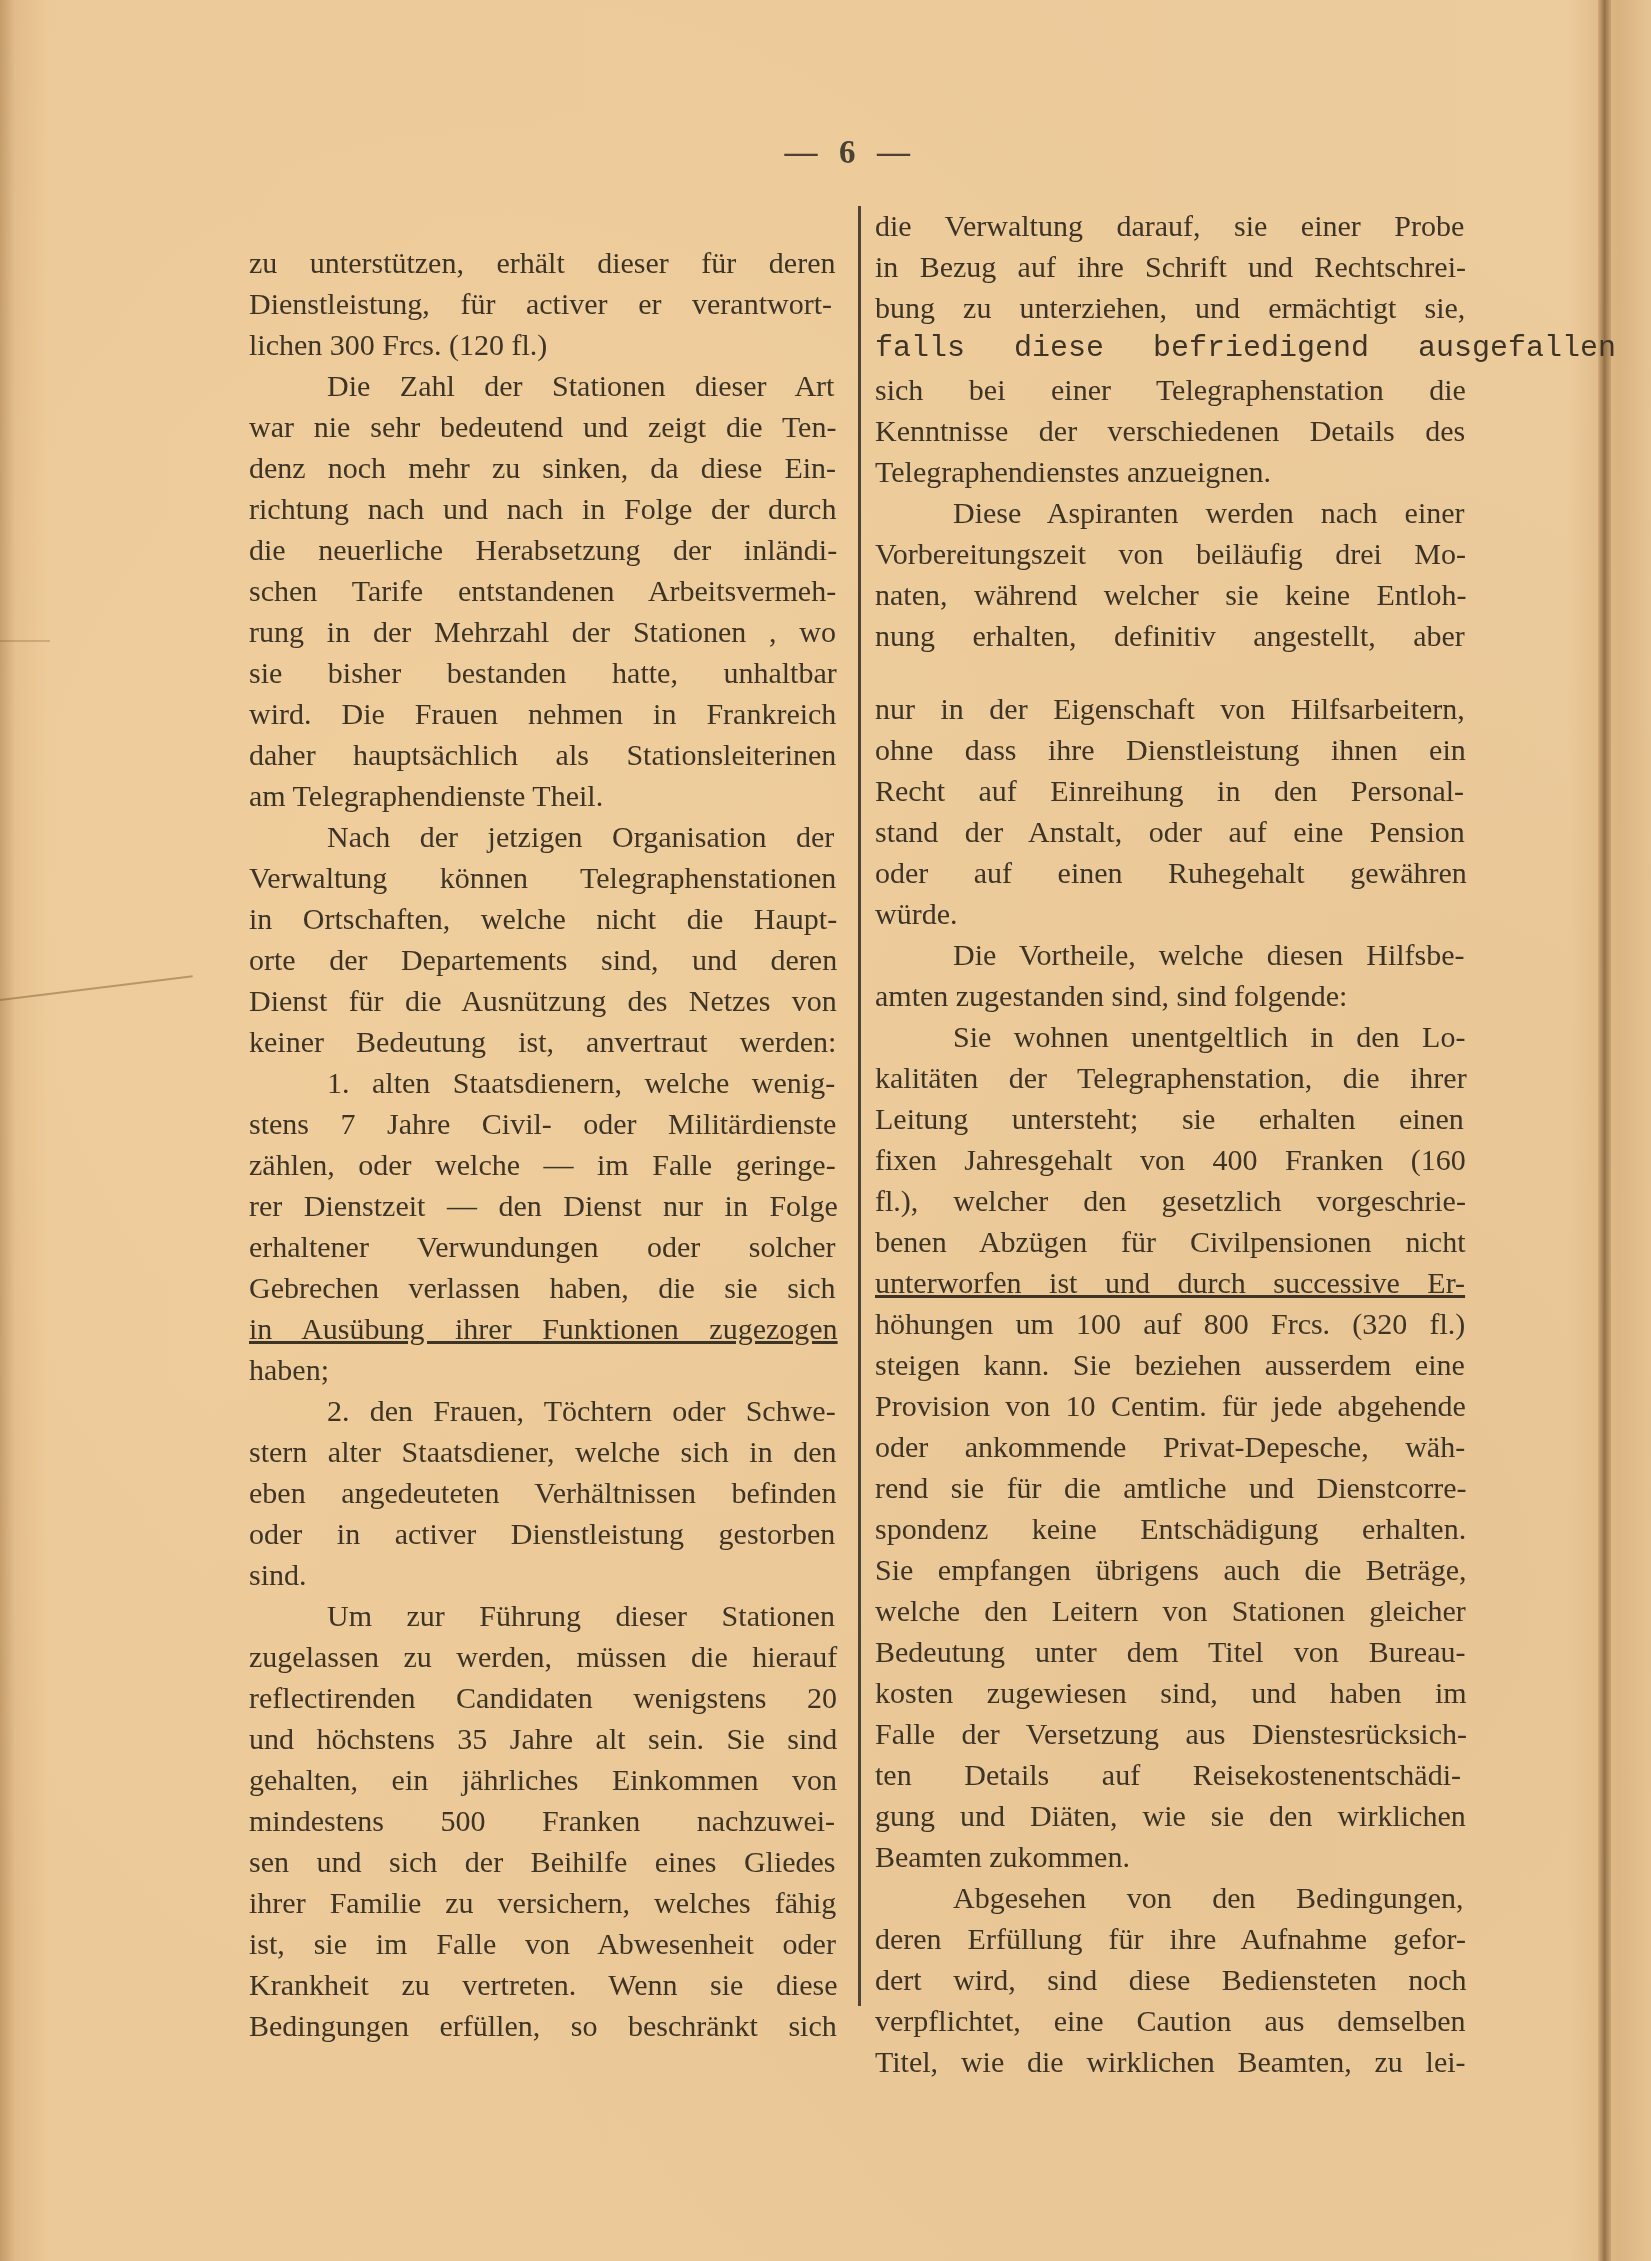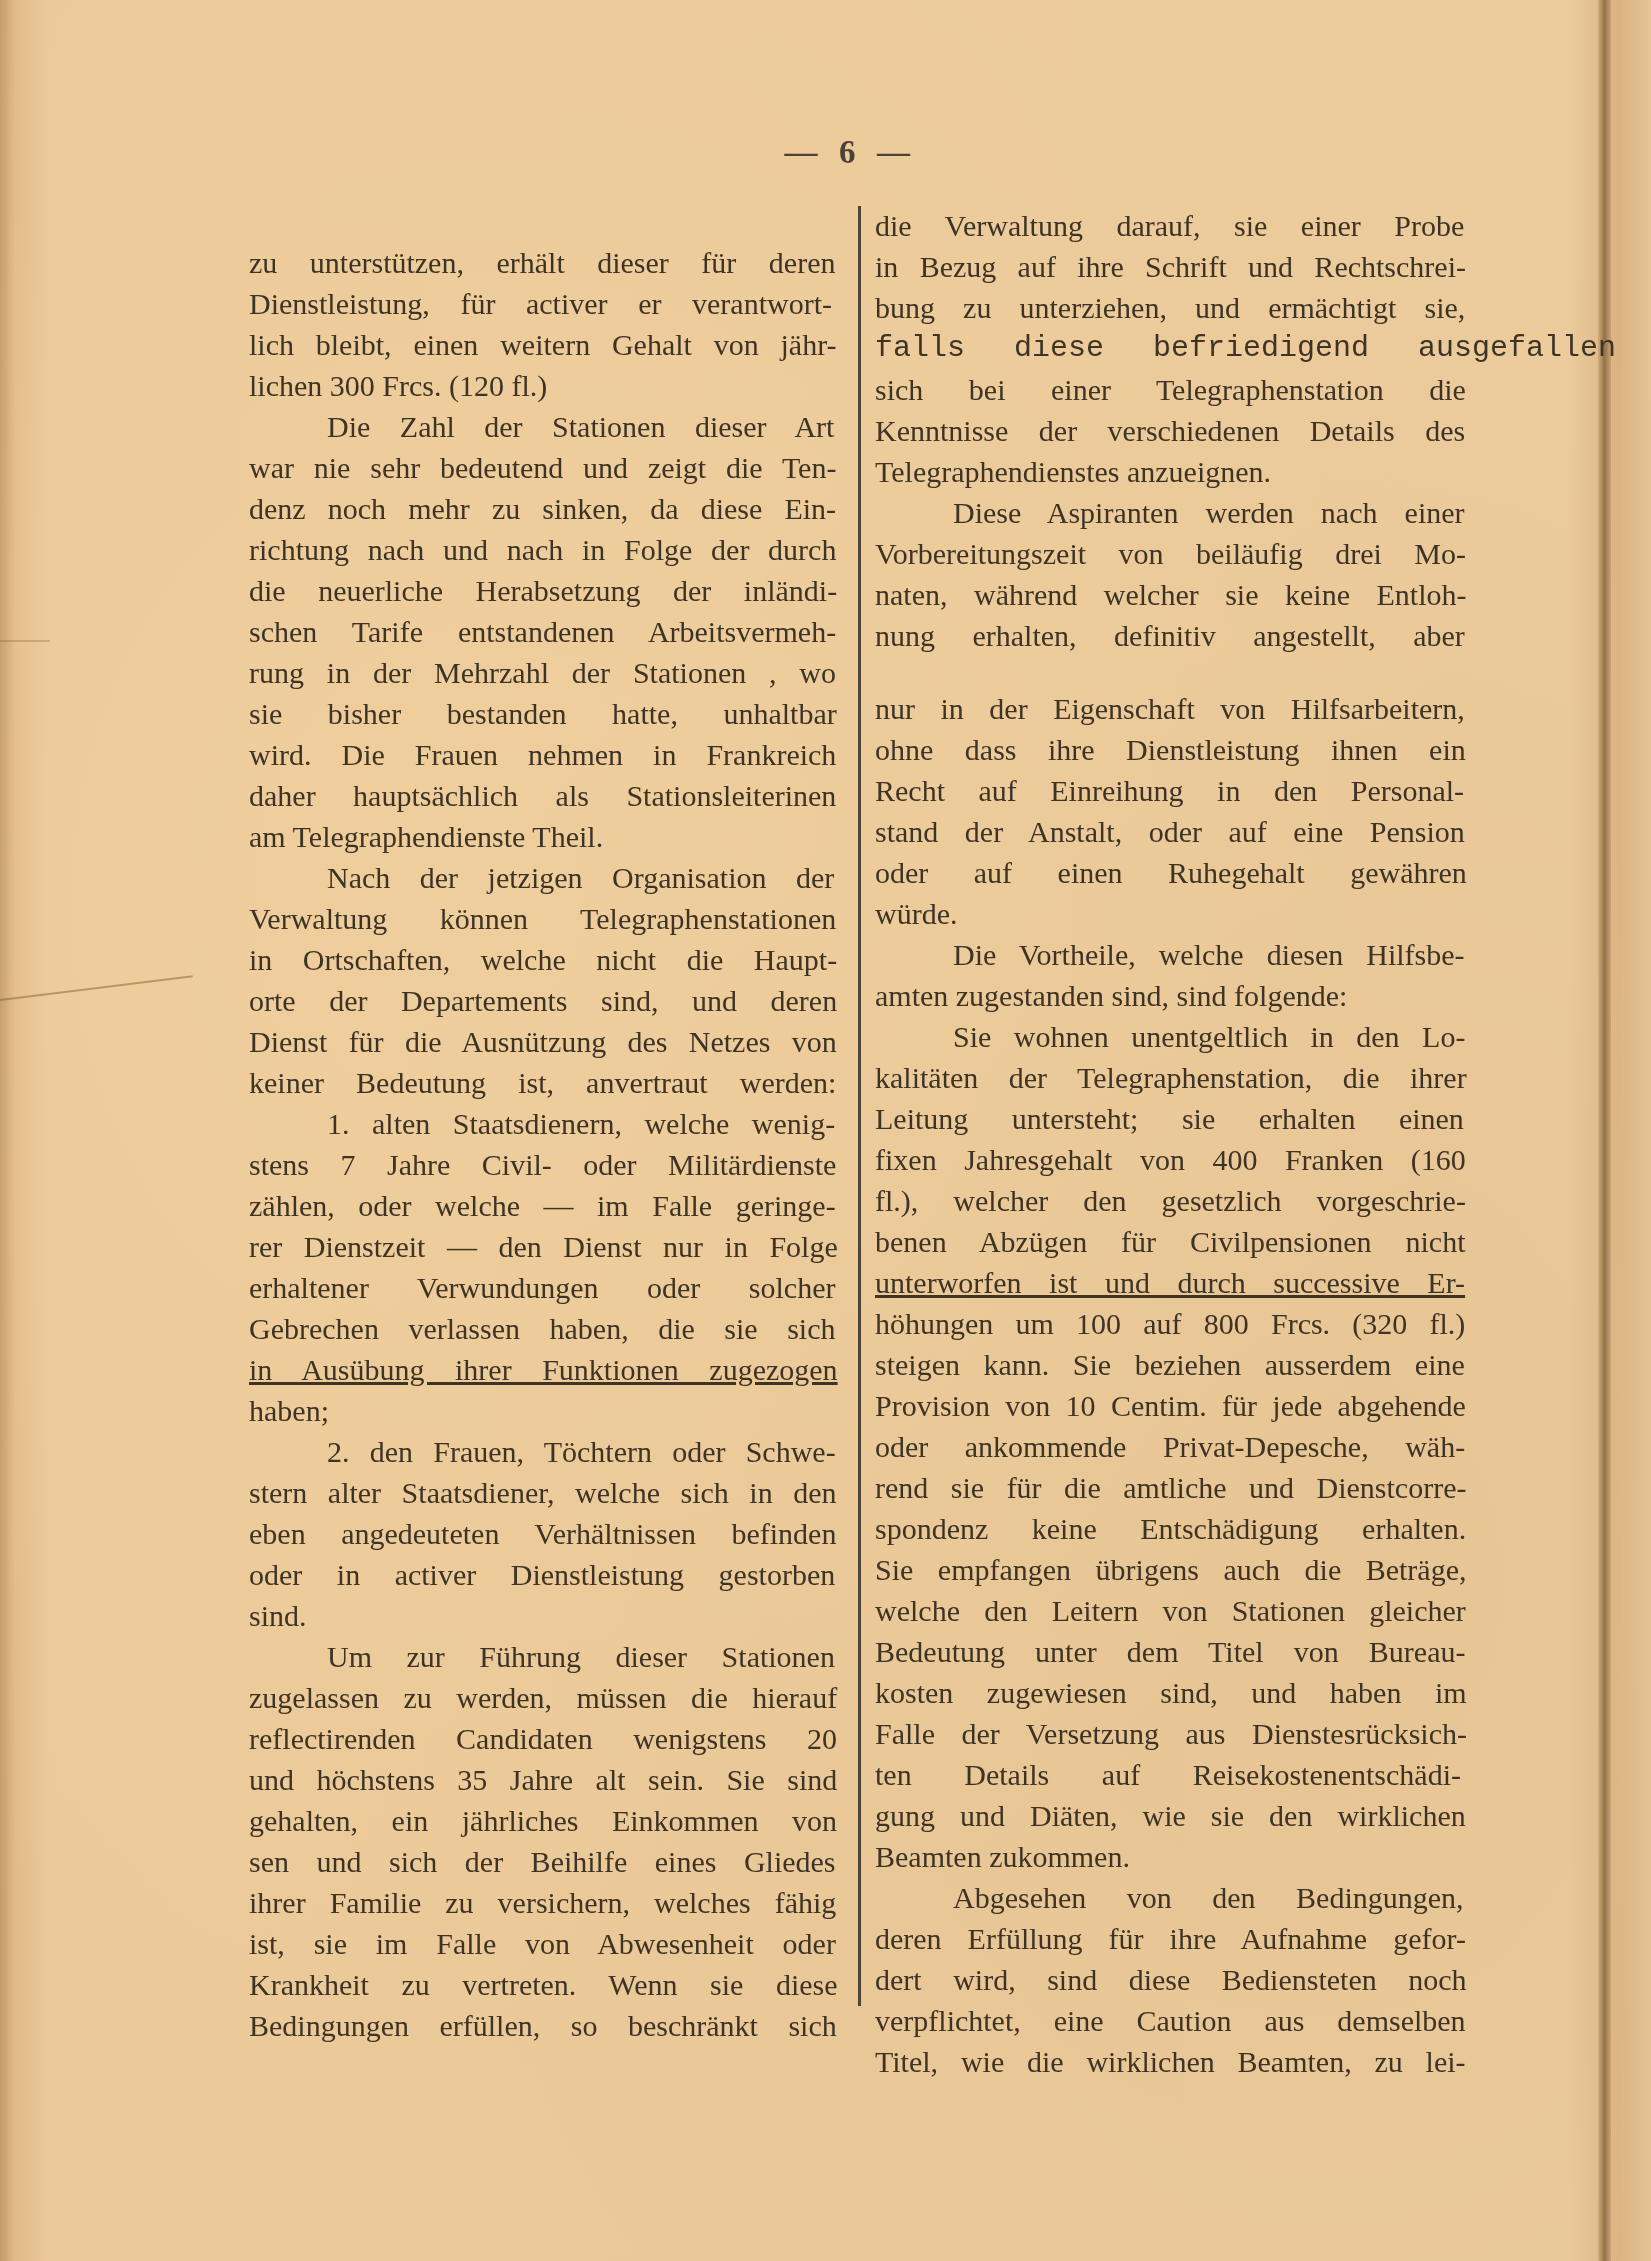--- a/index.html
+++ b/index.html
@@ -60,21 +60,20 @@
 <div class="left-edge"></div>
 <div class="spine"></div>
 <div class="crease" style="top:999px; width:194px; transform: rotate(-7deg);"></div>
 <div class="crease" style="top:640px; width:50px; opacity:0.6;"></div>
 
 <div class="page-number">— 6 —</div>
 
 <div class="column col-left" id="col-left">
     <span class="line" style="display: block; word-spacing: 25px;">zu unterstützen, erhält dieser für deren</span>
     <span class="line" style="display: block; word-spacing: 23px;">Dienstleistung, für activer er verantwort-</span>
-    <span class="line" style="display: block; word-spacing: 14.3px;">lich bleibt, einen weitern Gehalt von jähr-</span>
     <span class="line last">lichen 300 Frcs. (120 fl.)</span>
     <span class="line indent" style="display: block; word-spacing: 22px;">Die Zahl der Stationen dieser Art</span>
     <span class="line" style="display: block; word-spacing: 12.3px;">war nie sehr bedeutend und zeigt die Ten-</span>
     <span class="line" style="display: block; word-spacing: 14.6px;">denz noch mehr zu sinken, da diese Ein-</span>
     <span class="line" style="display: block; word-spacing: 11.2px;">richtung nach und nach in Folge der durch</span>
     <span class="line" style="display: block; word-spacing: 25px;">die neuerliche Herabsetzung der inländi-</span>
     <span class="line" style="display: block; word-spacing: 27.5px;">schen Tarife entstandenen Arbeitsvermeh-</span>
     <span class="line" style="display: block; word-spacing: 15.3px;">rung in der Mehrzahl der Stationen , wo</span>
     <span class="line" style="display: block; word-spacing: 38px;">sie bisher bestanden hatte, unhaltbar</span>
     <span class="line" style="display: block; word-spacing: 22.5px;">wird. Die Frauen nehmen in Frankreich</span>
@@ -97,20 +96,21 @@
     <span class="line indent" style="display: block; word-spacing: 12.7px;">2. den Frauen, Töchtern oder Schwe-</span>
     <span class="line" style="display: block; word-spacing: 13px;">stern alter Staatsdiener, welche sich in den</span>
     <span class="line" style="display: block; word-spacing: 28px;">eben angedeuteten Verhältnissen befinden</span>
     <span class="line" style="display: block; word-spacing: 27px;">oder in activer Dienstleistung gestorben</span>
     <span class="line last">sind.</span>
     <span class="line indent" style="display: block; word-spacing: 27px;">Um zur Führung dieser Stationen</span>
     <span class="line" style="display: block; word-spacing: 17px;">zugelassen zu werden, müssen die hierauf</span>
     <span class="line" style="display: block; word-spacing: 33px;">reflectirenden Candidaten wenigstens 20</span>
     <span class="line" style="display: block; word-spacing: 15px;">und höchstens 35 Jahre alt sein. Sie sind</span>
     <span class="line" style="display: block; word-spacing: 26px;">gehalten, ein jährliches Einkommen von</span>
+    <span class="line" style="display: block; word-spacing: 49px;">mindestens 500 Franken nachzuwei-</span>
     <span class="line" style="display: block; word-spacing: 20px;">sen und sich der Beihilfe eines Gliedes</span>
     <span class="line" style="display: block; word-spacing: 16.5px;">ihrer Familie zu versichern, welches fähig</span>
     <span class="line" style="display: block; word-spacing: 21.3px;">ist, sie im Falle von Abwesenheit oder</span>
     <span class="line" style="display: block; word-spacing: 25px;">Krankheit zu vertreten. Wenn sie diese</span>
     <span class="line" style="display: block; word-spacing: 23px;">Bedingungen erfüllen, so beschränkt sich</span>
   </div>
 <div class="col-rule"></div>
 <div class="column col-right" id="col-right">
     <span class="line" style="display: block; word-spacing: 26px;">die Verwaltung darauf, sie einer Probe</span>
     <span class="line" style="display: block; word-spacing: 13.8px;">in Bezug auf ihre Schrift und Rechtschrei-</span>

